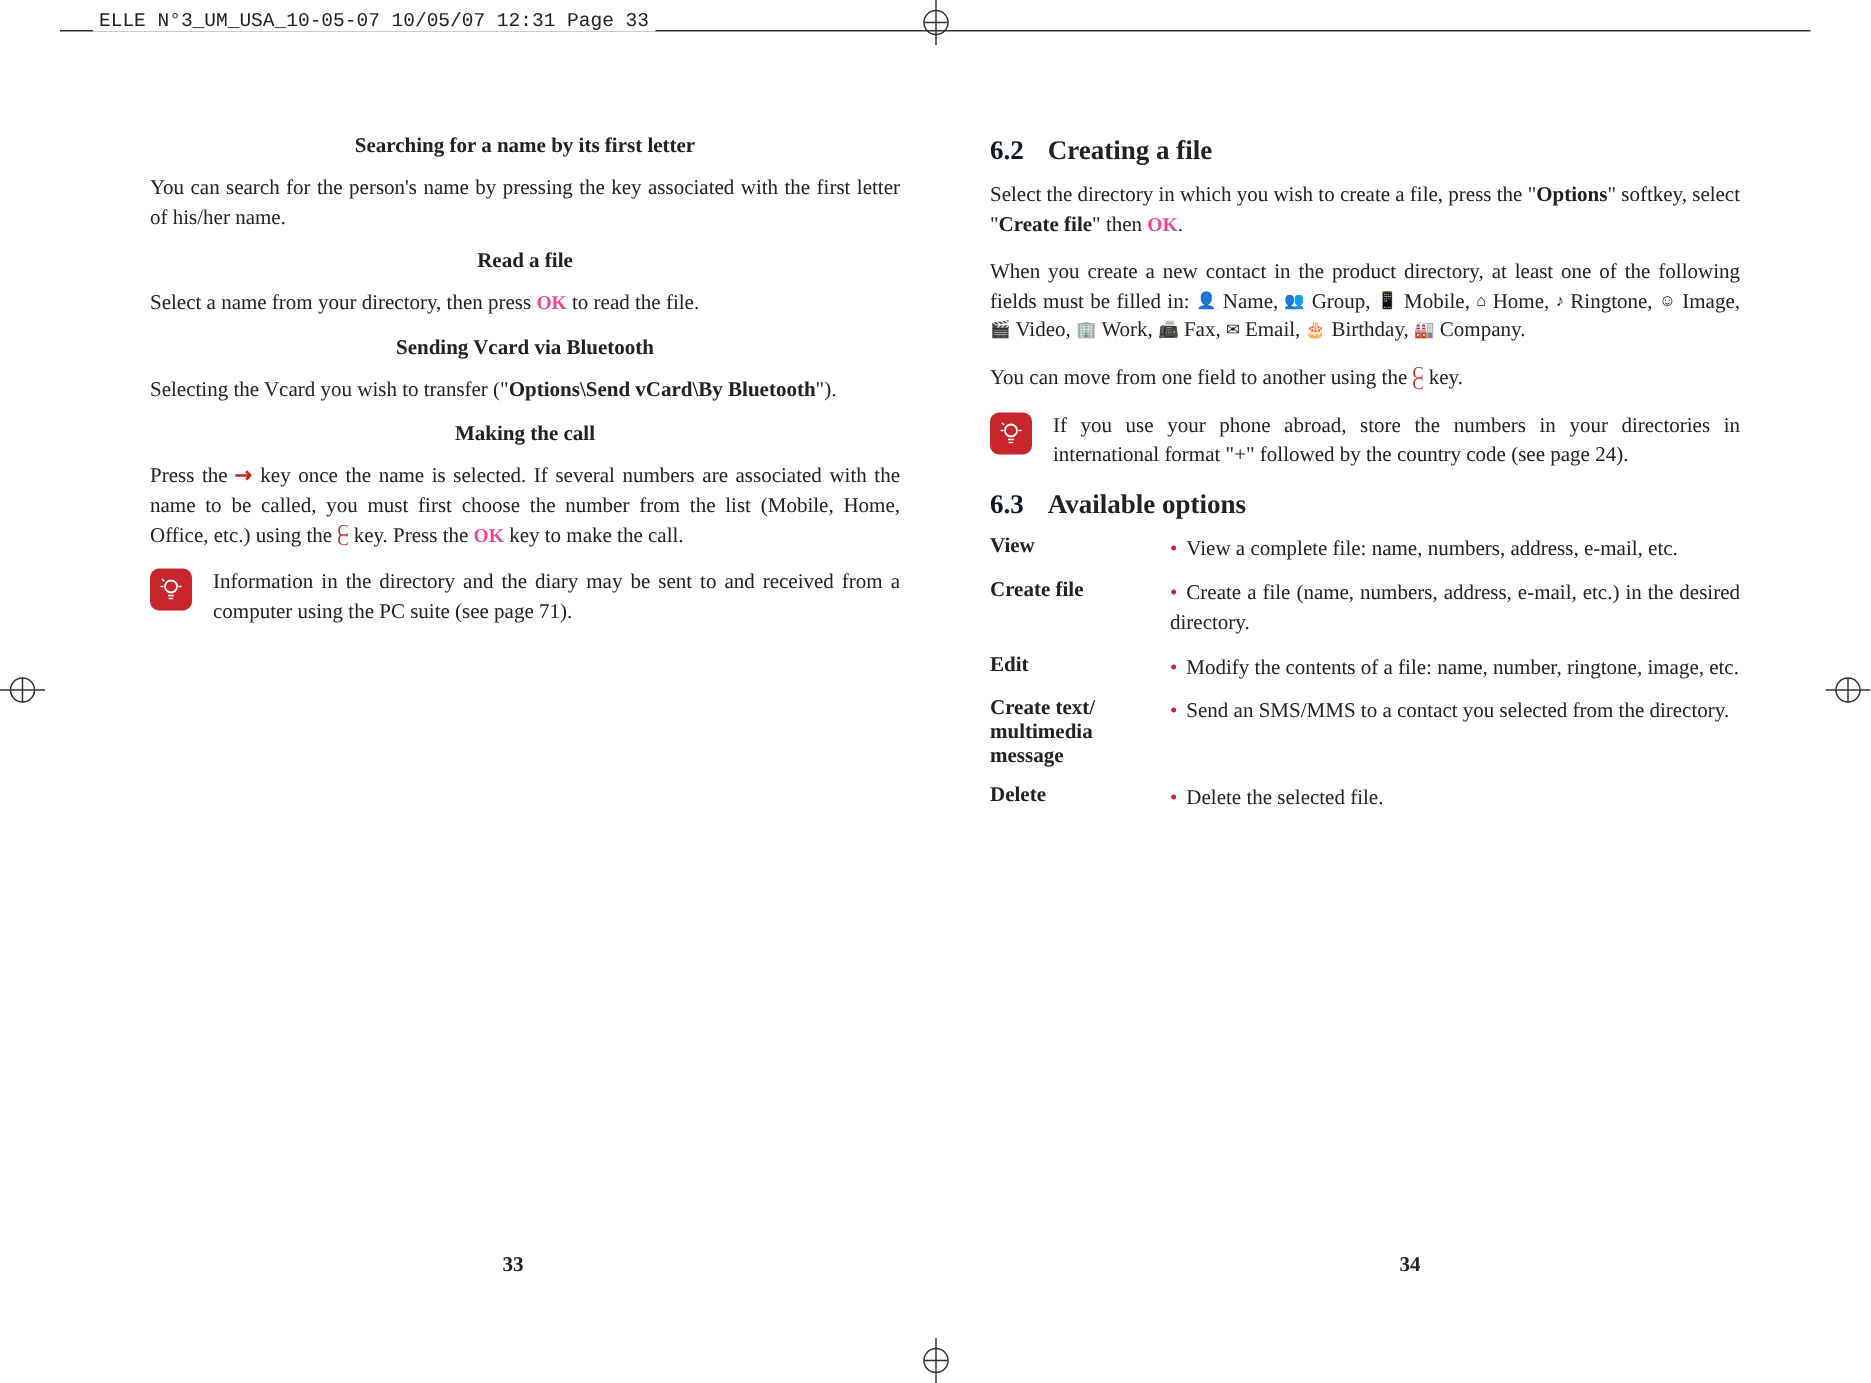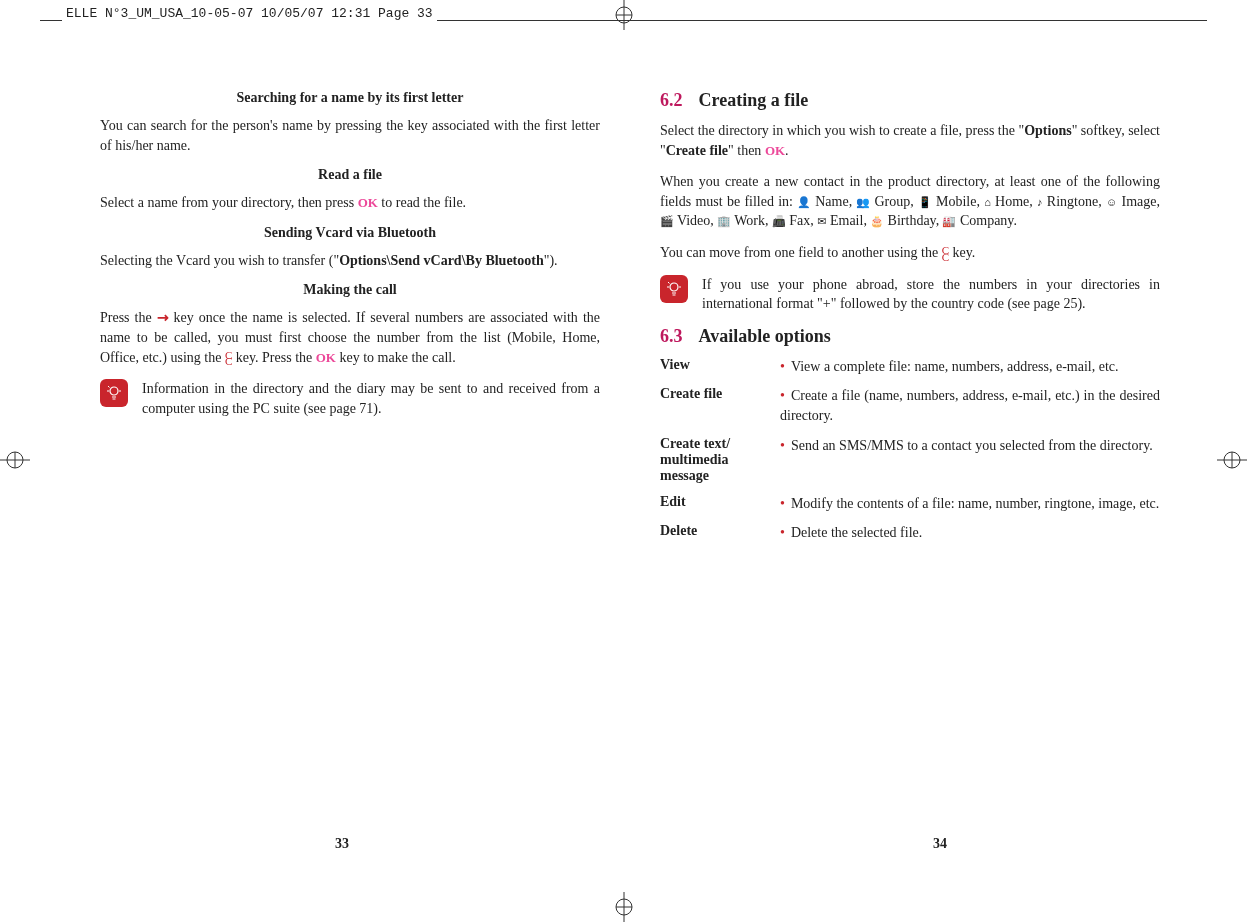--- a/index.html
+++ b/index.html
@@ -75,21 +75,21 @@
     margin-bottom: 12px;
     line-height: 1.4;
     text-align: justify;
   }
   .section-title {
     font-weight: bold;
     font-size: 18px;
     margin-bottom: 10px;
   }
   .section-num {
-    color: #be185d;
+    color: #0f172a;
     font-weight: bold;
     margin-right: 16px;
     text-align: right;
   }
   .ok-text {
     color: #ec4899;
     font-weight: bold;
     font-size: 13px;
   }
   .inline-bold { font-weight: bold; }
@@ -261,45 +261,45 @@
       <div class="note-icon">
         <svg width="18" height="18" viewBox="0 0 18 18">
             <circle cx="9" cy="7" r="4" fill="none" stroke="#fff" stroke-width="1.2"></circle>
             <line x1="7" y1="13" x2="11" y2="13" stroke="#fff"></line>
             <line x1="7.5" y1="15" x2="10.5" y2="15" stroke="#fff"></line>
             <line x1="2" y1="7" x2="4" y2="7" stroke="#fff"></line>
             <line x1="14" y1="7" x2="16" y2="7" stroke="#fff"></line>
             <line x1="3" y1="2" x2="4.5" y2="3.5" stroke="#fff"></line>
           </svg>
       </div>
-      <div class="note-text">If you use your phone abroad, store the numbers in your directories in international format "+" followed by the country code (see page 25).</div>
+      <div class="note-text">If you use your phone abroad, store the numbers in your directories in international format "+" followed by the country code (see page 24).</div>
     </div>
 
     <div class="section-title">
       <span class="section-num">6.3</span><span>Available options</span>
     </div>
 
     <div class="options-table">
       <div class="opt-row">
         <div class="opt-label">View</div>
         <div class="opt-desc"><span class="opt-bullet">•</span><span>View a complete file: name, numbers, address, e-mail, etc.</span></div>
       </div>
       <div class="opt-row">
         <div class="opt-label">Create file</div>
         <div class="opt-desc"><span class="opt-bullet">•</span><span>Create a file (name, numbers, address, e-mail, etc.) in the desired directory.</span></div>
       </div>
       <div class="opt-row">
+        <div class="opt-label">Edit</div>
+        <div class="opt-desc"><span class="opt-bullet">•</span><span>Modify the contents of a file: name, number, ringtone, image, etc.</span></div>
+      </div>
+      <div class="opt-row">
         <div class="opt-label">Create text/ multimedia message</div>
         <div class="opt-desc"><span class="opt-bullet">•</span><span>Send an SMS/MMS to a contact you selected from the directory.</span></div>
       </div>
       <div class="opt-row">
-        <div class="opt-label">Edit</div>
-        <div class="opt-desc"><span class="opt-bullet">•</span><span>Modify the contents of a file: name, number, ringtone, image, etc.</span></div>
-      </div>
-      <div class="opt-row">
         <div class="opt-label">Delete</div>
         <div class="opt-desc"><span class="opt-bullet">•</span><span>Delete the selected file.</span></div>
       </div>
     </div>
   </div>
 </div>
 
 <div class="page-num page-num-left">33</div>
 <div class="page-num page-num-right">34</div>
 

